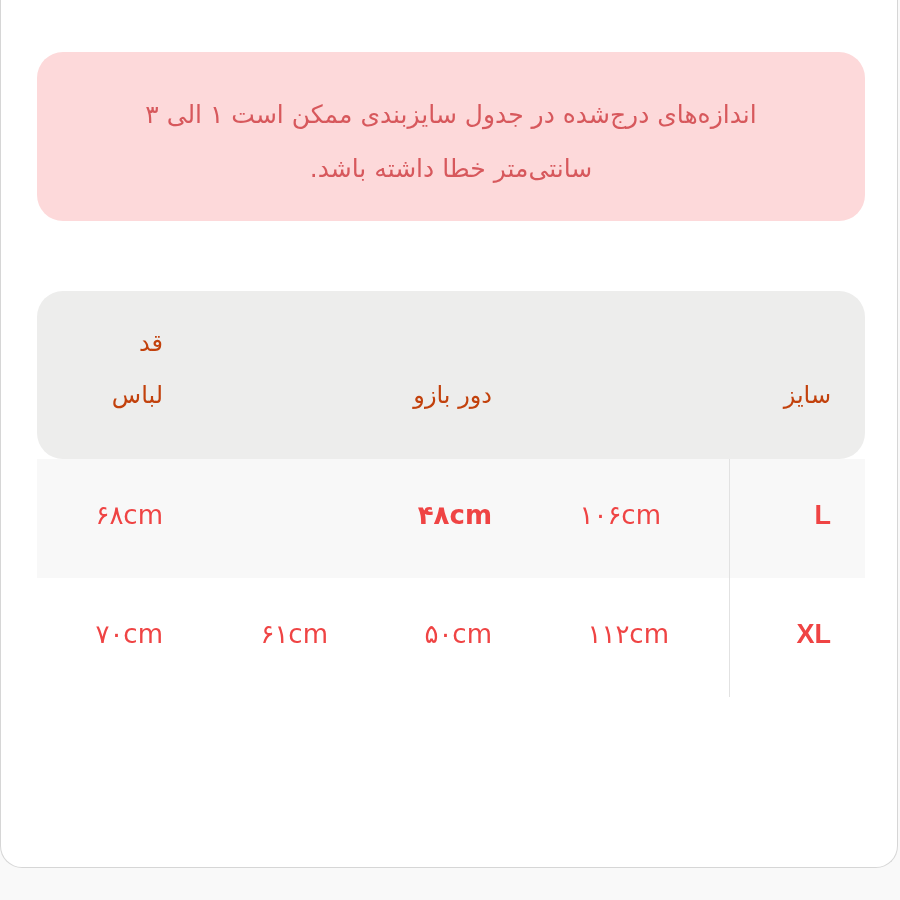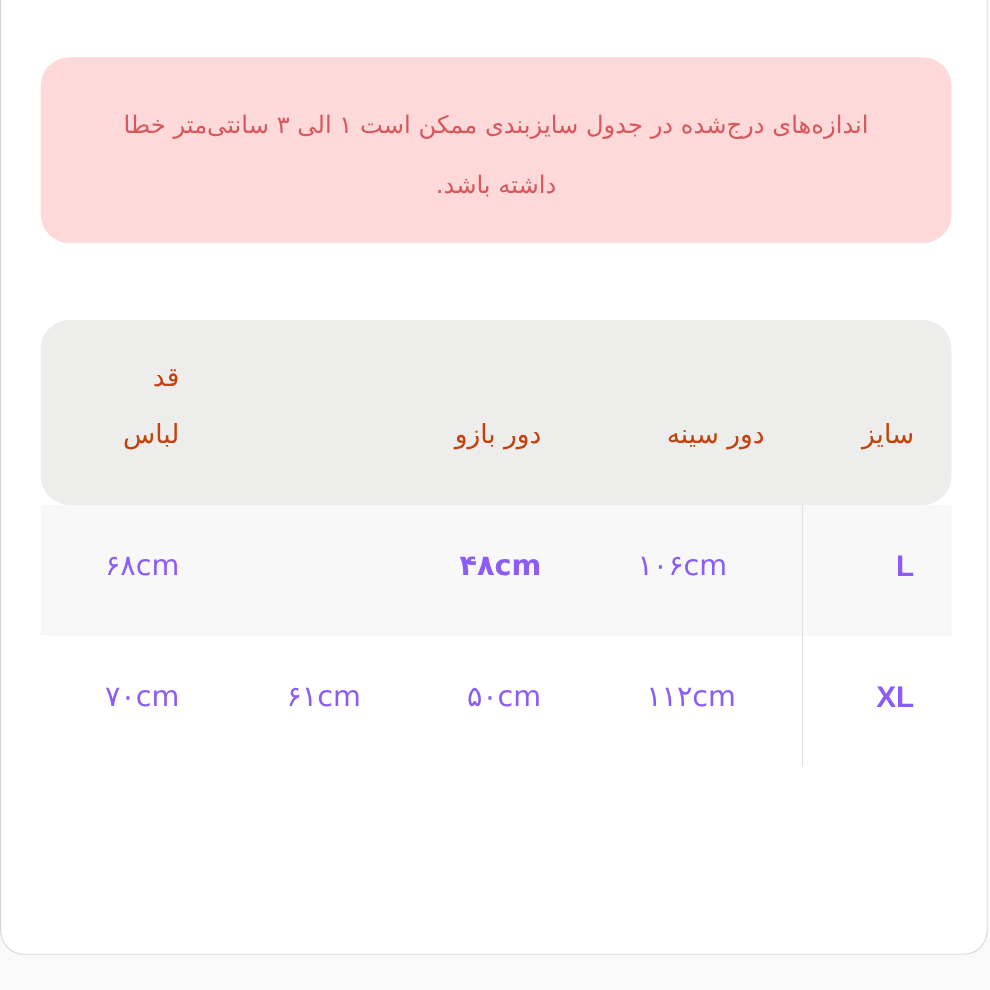--- a/index.html
+++ b/index.html
@@ -29,21 +29,21 @@
       top: 52px;
       width: 828px;
       height: 169px;
       background: #fdd9da;
       border-radius: 26px;
       box-sizing: border-box;
       padding: 36px 60px 0 60px;
       direction: rtl;
       text-align: center;
       color: #d7585c;
-      font-size: 22px;
+      font-size: 25px;
       line-height: 54px;
     }
     .table {
       position: absolute;
       left: 36px;
       top: 291px;
       width: 828px;
     }
     .thead {
       height: 168px;
@@ -62,21 +62,21 @@
     .row {
       position: relative;
       height: 119px;
     }
     .row.alt { background: #f8f8f8; }
     .cell {
       position: absolute;
       top: 0;
       height: 119px;
       line-height: 113px;
-      color: #8b5cf6;
+      color: #ef4444;
       font-size: 26px;
       direction: ltr;
     }
     .cell.size {
       font-weight: bold;
       font-size: 27px;
       font-family: "Liberation Sans", sans-serif;
     }
     .vdivider {
       position: absolute;
@@ -92,21 +92,20 @@
 
 <div class="sheet">
 
   <div class="notice">
     <span>اندازه‌های درج‌شده در جدول سایزبندی ممکن است ۱ الی ۳ سانتی‌متر خطا داشته باشد.</span>
   </div>
 
   <div class="table">
     <div class="thead">
       <div class="th" style="right:34px; top:78px;">سایز</div>
-      <div class="th" style="right:170px; top:78px;">دور سینه</div>
       <div class="th" style="right:373px; top:78px;">دور بازو</div>
       <div class="th" style="right:702px; top:26px; width:80px; white-space:normal;">قد لباس</div>
     </div>
 
     <div class="row alt">
       <div class="cell size" style="right:34px;">L</div>
       <div class="cell" style="right:204px;">۱۰۶cm</div>
       <div class="cell" style="right:373px;font-weight:bold;">۴۸cm</div>
       <div class="cell" style="right:702px;">۶۸cm</div>
     </div>

